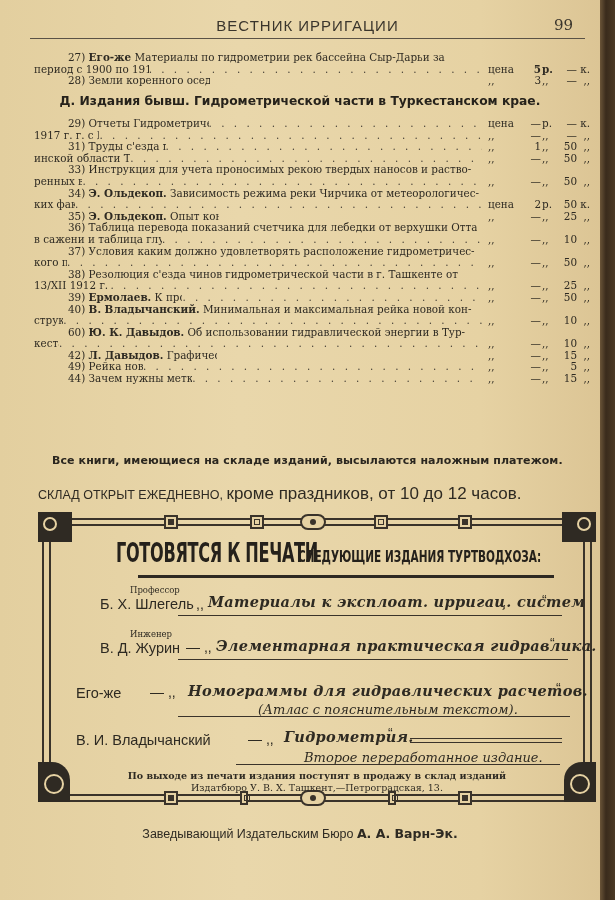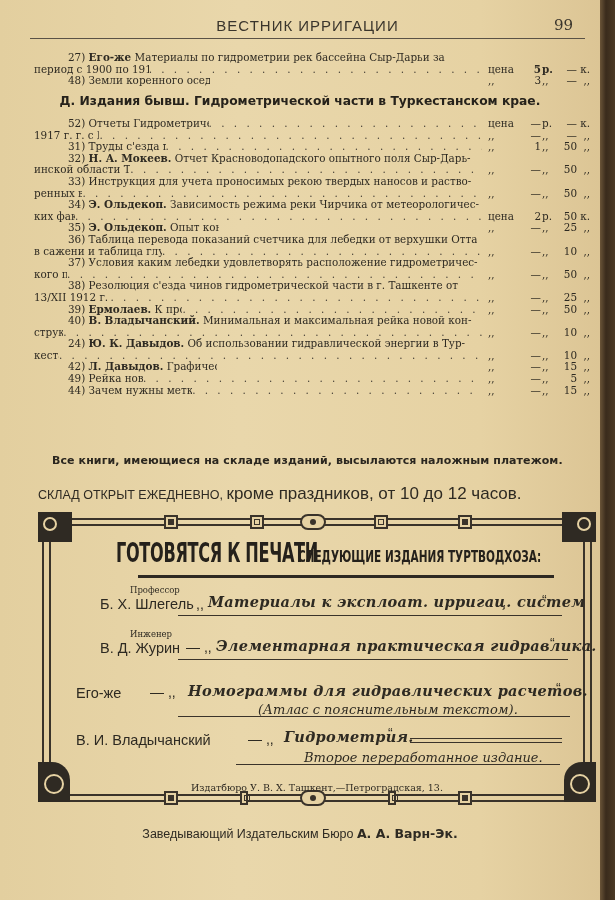--- a/index.html
+++ b/index.html
@@ -78,40 +78,40 @@
           <span class="lbl">цена</span>
           <span class="rub b">5</span>
           <span class="ru b">р.</span>
           <span class="kop">—</span>
           <span class="ku">к.</span>
         </span>
       </div>
   </div>
   <div class="entry">
     <div class="line">
-        <span class="txt indent"><span>48)</span> <span>Земли коренного оседлого населения Ферганской обл. М. 1924 г.</span></span>
+        <span class="txt indent"><span>28)</span> <span>Земли коренного оседлого населения Ферганской обл. М. 1924 г.</span></span>
         <span class="dots" style="visibility:hidden"></span>
       <span class="price">
           <span class="lbl">,,</span>
           <span class="rub">3</span>
           <span class="ru">,,</span>
           <span class="kop">—</span>
           <span class="ku">,,</span>
         </span>
       </div>
   </div>
 </div>
 
 <div class="section-heading">Д. Издания бывш. Гидрометрической части в Туркестанском крае.</div>
 
 <div class="entries" style="top:118px;">
 
   <div class="entry">
     <div class="line">
-        <span class="txt indent"><span>52)</span> <span>Отчеты Гидрометрической части за 1911, 912, 1913 и 1914 годы</span></span>
+        <span class="txt indent"><span>29)</span> <span>Отчеты Гидрометрической части за 1911, 912, 1913 и 1914 годы</span></span>
         <span class="dots"></span>
       <span class="price">
           <span class="lbl">цена</span>
           <span class="rub">—</span>
           <span class="ru">р.</span>
           <span class="kop">—</span>
           <span class="ku">к.</span>
         </span>
       </div>
   </div>
@@ -139,23 +139,20 @@
           <span class="rub">1</span>
           <span class="ru">,,</span>
           <span class="kop">50</span>
           <span class="ku">,,</span>
         </span>
       </div>
   </div>
 
   <div class="entry">
     <div class="line">
-        <span class="txt indent"><span>32)</span> <span class="b">Н. А. Мокеев.</span> <span>Отчет Красноводопадского опытного поля Сыр-Дарь-</span></span>
-      </div>
-    <div class="line">
         <span class="txt">инской области Ташкентского уезда</span>
         <span class="dots"></span>
       <span class="price">
           <span class="lbl">,,</span>
           <span class="rub">—</span>
           <span class="ru">,,</span>
           <span class="kop">50</span>
           <span class="ku">,,</span>
         </span>
       </div>
@@ -221,21 +218,21 @@
           <span class="rub">—</span>
           <span class="ru">,,</span>
           <span class="kop">10</span>
           <span class="ku">,,</span>
         </span>
       </div>
   </div>
 
   <div class="entry">
     <div class="line">
-        <span class="txt indent"><span>37)</span> <span>Условия каким лебедки удовлетворять расположение гидрометричес-</span></span>
+        <span class="txt indent"><span>37)</span> <span>Условия каким должно удовлетворять расположение гидрометричес-</span></span>
       </div>
     <div class="line">
         <span class="txt">кого поста</span>
         <span class="dots"></span>
       <span class="price">
           <span class="lbl">,,</span>
           <span class="rub">—</span>
           <span class="ru">,,</span>
           <span class="kop">50</span>
           <span class="ku">,,</span>
@@ -286,21 +283,21 @@
           <span class="rub">—</span>
           <span class="ru">,,</span>
           <span class="kop">10</span>
           <span class="ku">,,</span>
         </span>
       </div>
   </div>
 
   <div class="entry">
     <div class="line">
-        <span class="txt indent"><span>24)</span> <span class="b">Ю. К. Давыдов.</span> <span>Об использовании гидравлической энергии в Тур-</span></span>
+        <span class="txt indent"><span>60)</span> <span class="b">Ю. К. Давыдов.</span> <span>Об использовании гидравлической энергии в Тур-</span></span>
       </div>
     <div class="line">
         <span class="txt">кестане</span>
         <span class="dots"></span>
       <span class="price">
           <span class="lbl">,,</span>
           <span class="rub">—</span>
           <span class="ru">,,</span>
           <span class="kop">10</span>
           <span class="ku">,,</span>
@@ -419,16 +416,17 @@
   <div class="pub" style="left:0;top:0;">
     <span class="author" style="left:38px;top:224px;">В. И. Владычанский</span>
     <span class="dash" style="left:210px;top:223px;">— ,,</span>
     <span class="work" style="left:246px;top:220px;">Гидрометрия.</span>
     <span class="dash" style="left:350px;top:217px;">“</span>
     <div class="ul" style="left:372px;top:230px;width:152px;height:3px;border-top:1px solid #3a332a;border-bottom:1px solid #3a332a;background:transparent;"></div>
     <span class="note" style="left:266px;top:242px;">Второе переработанное издание.</span>
     <div class="ul" style="left:198px;top:256px;width:324px;"></div>
   </div>
 
+  <div class="footer-note" style="top:262px;">По выходе из печати издания поступят в продажу в склад изданий</div>
   <div class="footer-note" style="top:274px;font-weight:normal;">Издатбюро У. В. Х. Ташкент,—Петроградская, 13.</div>
 </div>
 
 <div class="signature"><span>Заведывающий Издательским Бюро</span> <b>А. А. Варн-Эк.</b></div>
 
 </body></html>

